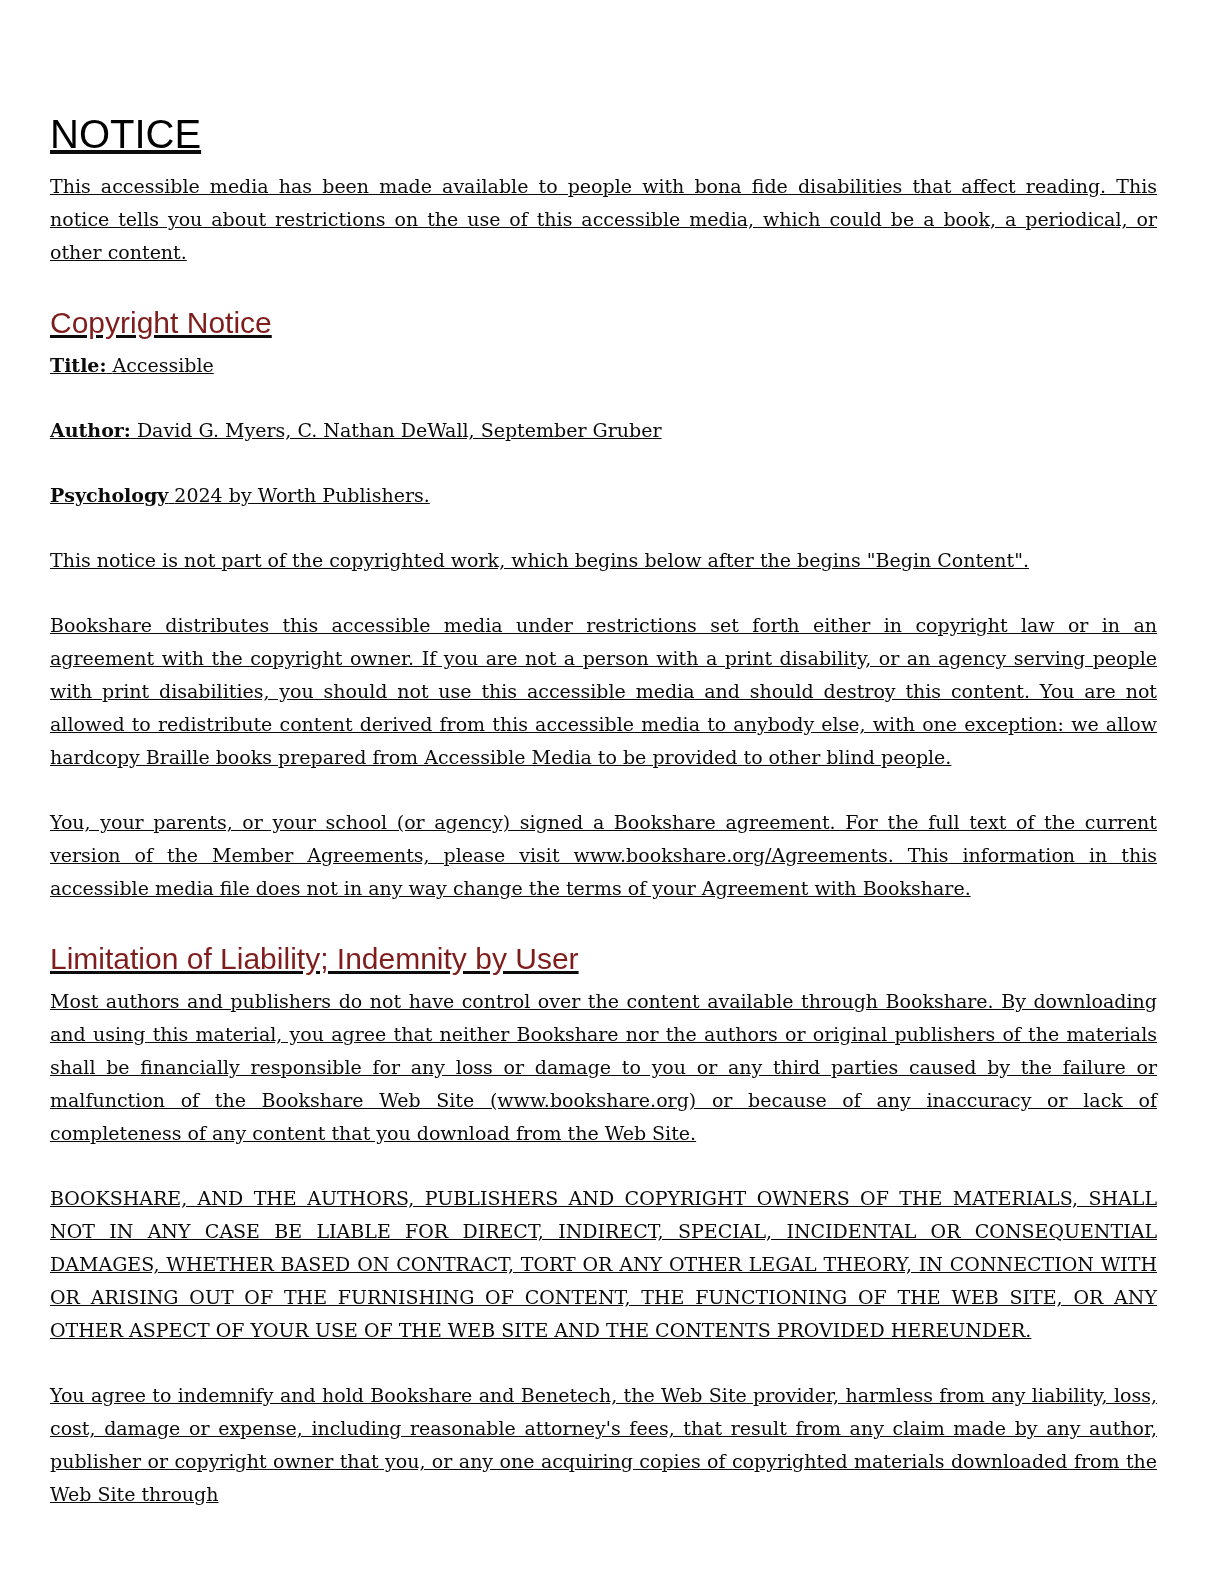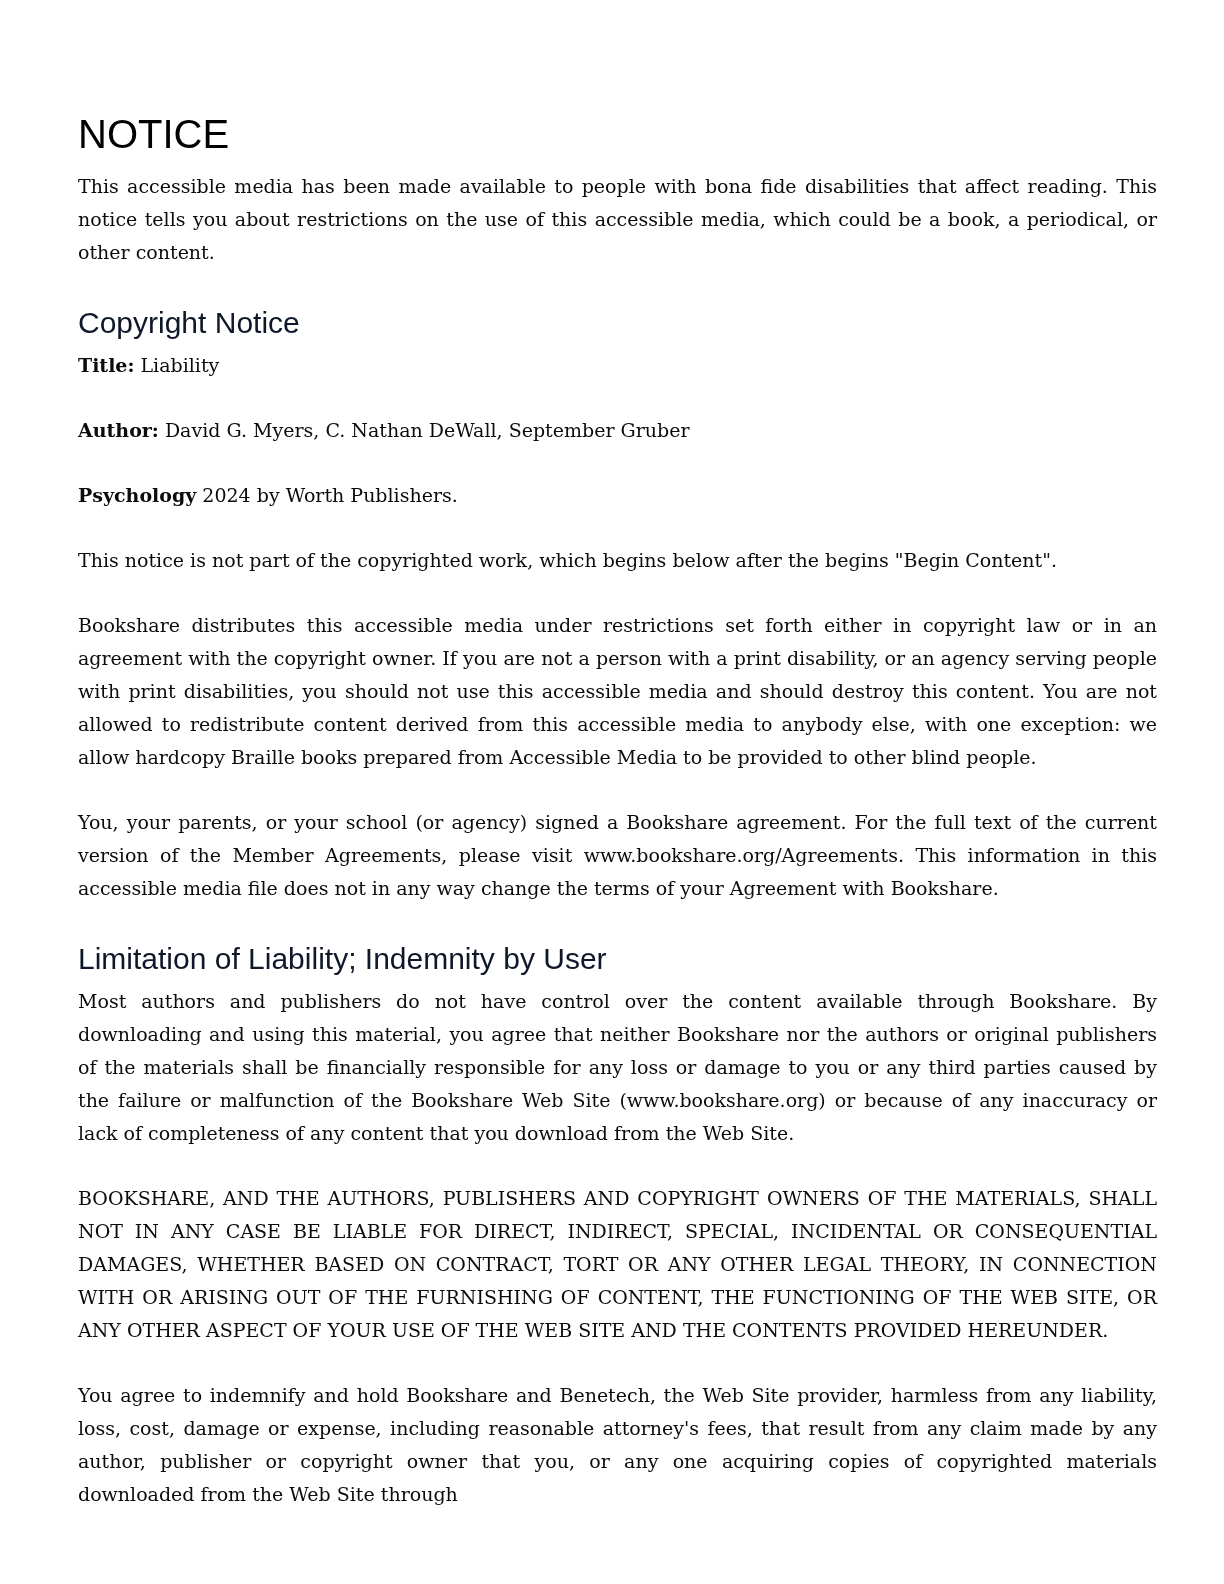--- a/index.html
+++ b/index.html
@@ -9,39 +9,40 @@
   }
   body {
     width: 1224px;
     height: 1584px;
     overflow: hidden;
   }
   .page {
     box-sizing: border-box;
     width: 1224px;
     height: 1122px;
-    padding: 112px 59px 0 78px;
+    padding: 112px 59px 0 50px;
     background: #ffffff;
     color: #0b0b0b;
+    text-decoration: underline;
   }
   h1.doc-h1 {
     font-family: "Liberation Sans", sans-serif;
     font-weight: normal;
     font-size: 40px;
     line-height: 1.1;
     margin: 0;
     color: #000000;
   }
   h2.doc-h2 {
     font-family: "Liberation Sans", sans-serif;
     font-weight: normal;
     font-size: 30px;
     line-height: 1.2;
     margin: 36px 0 0 0;
-    color: #0f172a;
+    color: #7f1d1d;
   }
   p.body-text {
     font-family: "DejaVu Serif", "Liberation Serif", serif;
     font-size: 19px;
     line-height: 33px;
     text-align: justify;
     margin: 32px 8px 0 0;
     color: #0b0b0b;
   }
   p.intro {
@@ -58,21 +59,21 @@
 <body>
 
 <div class="page">
 
   <h1 class="doc-h1">NOTICE</h1>
 
   <p class="body-text intro">This accessible media has been made available to people with bona fide disabilities that affect reading. This notice tells you about restrictions on the use of this accessible media, which could be a book, a periodical, or other content.</p>
 
   <h2 class="doc-h2">Copyright Notice</h2>
 
-  <p class="body-text meta-line after-heading"><strong>Title:</strong> <span>Liability</span></p>
+  <p class="body-text meta-line after-heading"><strong>Title:</strong> <span>Accessible</span></p>
 
   <p class="body-text meta-line"><strong>Author:</strong> <span>David G. Myers, C. Nathan DeWall, September Gruber</span></p>
 
   <p class="body-text meta-line"><strong>Psychology</strong> <span>2024 by Worth Publishers.</span></p>
 
   <p class="body-text">This notice is not part of the copyrighted work, which begins below after the begins "Begin Content".</p>
 
   <p class="body-text">Bookshare distributes this accessible media under restrictions set forth either in copyright law or in an agreement with the copyright owner. If you are not a person with a print disability, or an agency serving people with print disabilities, you should not use this accessible media and should destroy this content. You are not allowed to redistribute content derived from this accessible media to anybody else, with one exception: we allow hardcopy Braille books prepared from Accessible Media to be provided to other blind people.</p>
 
 

